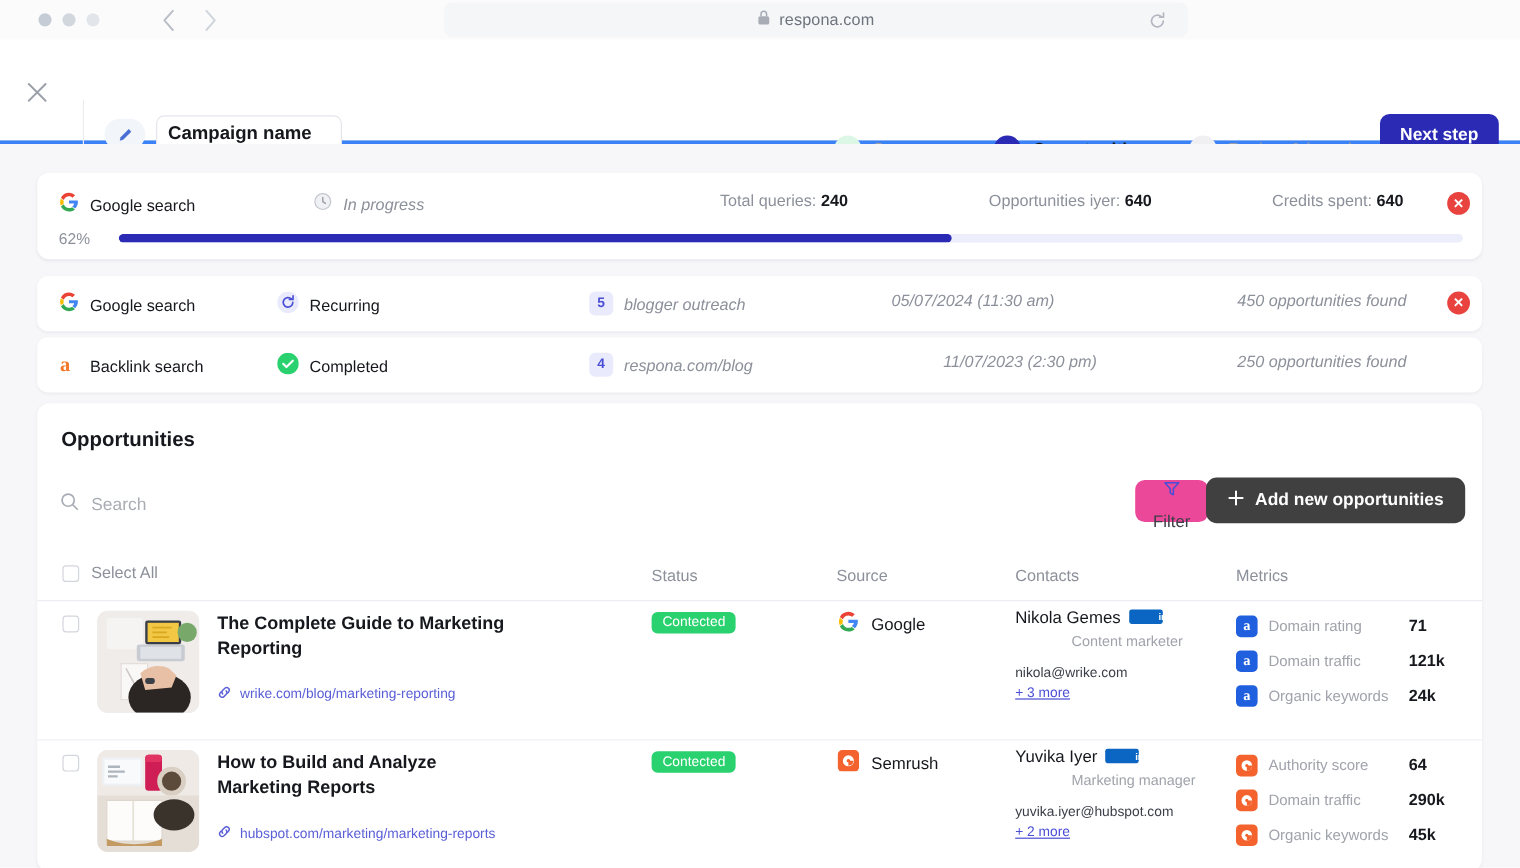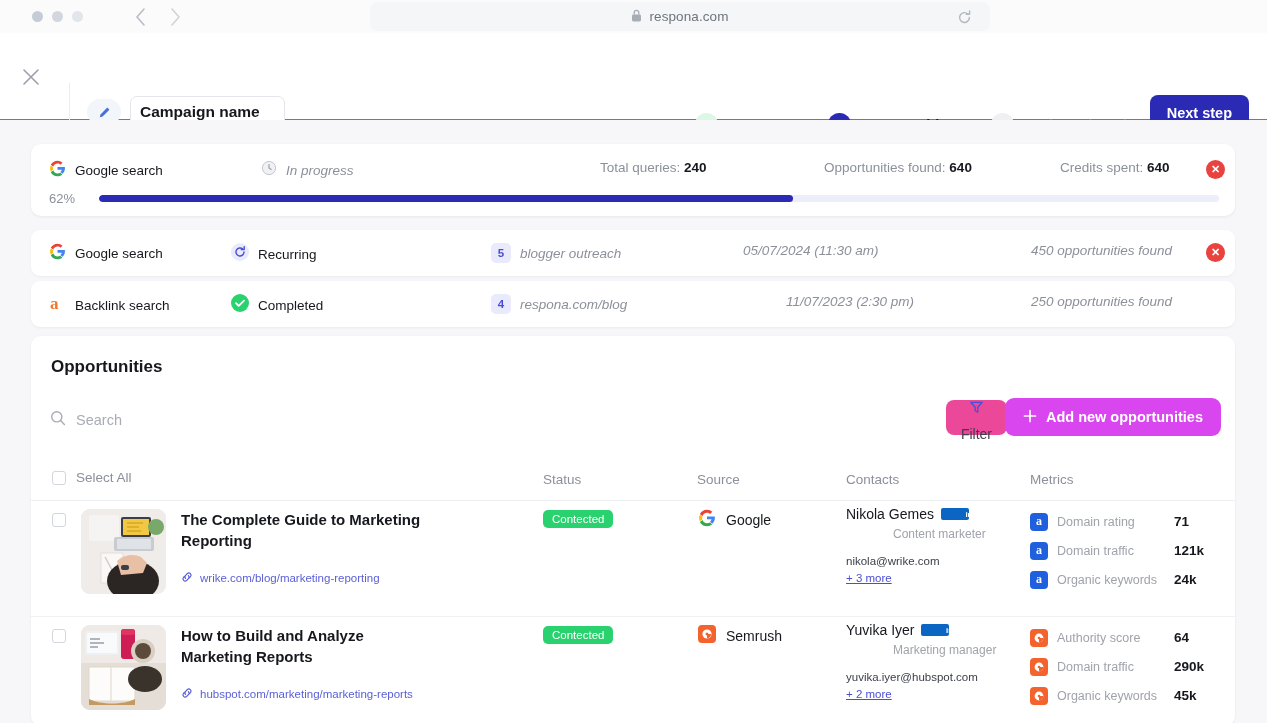--- a/index.html
+++ b/index.html
@@ -31,21 +31,21 @@
     display: flex; align-items: center; justify-content: center; gap: 7px;
   }
   .url-text { font-size: 13.5px; color: #6e747d; letter-spacing: .1px; }
   .reload { position: absolute; right: 18px; top: 8px; }
 
   
   .app-header {
     position: absolute; top: 33px; left: 0;
     width: 1267px; height: 87px;
     background: #ffffff;
-    border-bottom: 1px solid #3b82f6;
+    border-bottom: 3px solid #3b82f6;
   }
   .close-x { position: absolute; left: 20px; top: 33px; cursor: pointer; }
   .hdr-divider { position: absolute; left: 69px; top: 50px; width: 1px; height: 58px; background: #ededf1; }
   .edit-badge {
     position: absolute; left: 87px; top: 66px;
     width: 34px; height: 26px; border-radius: 13px;
     background: #f2f5fa;
     display: flex; align-items: center; justify-content: center;
   }
   .campaign-input {
@@ -145,21 +145,21 @@
     position: absolute; right: 228px; top: 64px;
     height: 35px; padding: 0 15px;
     background: #ec4899; border: none; border-radius: 8px;
     display: flex; align-items: center; gap: 8px;
     font-family: Liberation Sans, sans-serif;
     font-size: 14px; color: #3b3e48; cursor: pointer; flex-direction: column;
   }
   .add-btn {
     position: absolute; right: 14px; top: 62px;
     height: 38px; padding: 0 18px;
-    background: #d946ef; color: #fff;
+    background: #404040; color: #fff;
     border: none; border-radius: 9px;
     display: flex; align-items: center; gap: 9px;
     font-family: "Liberation Sans", sans-serif;
     font-size: 14.5px; font-weight: bold; cursor: pointer;
   }
 
   .thead { position: absolute; left: 0; top: 125px; width: 1204px; height: 40px; border-bottom: 1px solid #eceef2; }
   .th { position: absolute; top: 11px; font-size: 13.5px; color: #8c909a; }
   .sel-all { position: absolute; left: 21px; top: 9px; display: flex; align-items: center; gap: 10px; cursor: pointer; }
   .cbox { width: 14px; height: 14px; border: 1.4px solid #d3d6dd; border-radius: 3px; background: #fff; }
@@ -292,21 +292,21 @@
               <circle cx="8" cy="8" r="6.6" fill="#f0f1f4" stroke="#c3c6cd" stroke-width="1"></circle>
               <path d="M8 4.6V8l2.2 1.4" stroke="#9a9ea6" stroke-width="1.2" fill="none" stroke-linecap="round"></path>
             </svg>
         </span>
         <span class="cell-muted">In progress</span>
       </div>
       <div class="cell" style="left:569px;">
         <span class="cell-stat"><span>Total queries:</span> <b>240</b></span>
       </div>
       <div class="cell" style="left:793px;">
-        <span class="cell-stat"><span>Opportunities found:</span> <b>640</b></span>
+        <span class="cell-stat"><span>Opportunities iyer:</span> <b>640</b></span>
       </div>
       <div class="cell" style="left:1029px;">
         <span class="cell-stat"><span>Credits spent:</span> <b>640</b></span>
       </div>
       <div class="cell" style="left:1175px;">
         <span class="x-circle">✕</span>
       </div>
     </div>
     <div class="progress-wrap">
       <span class="pct">62%</span>

